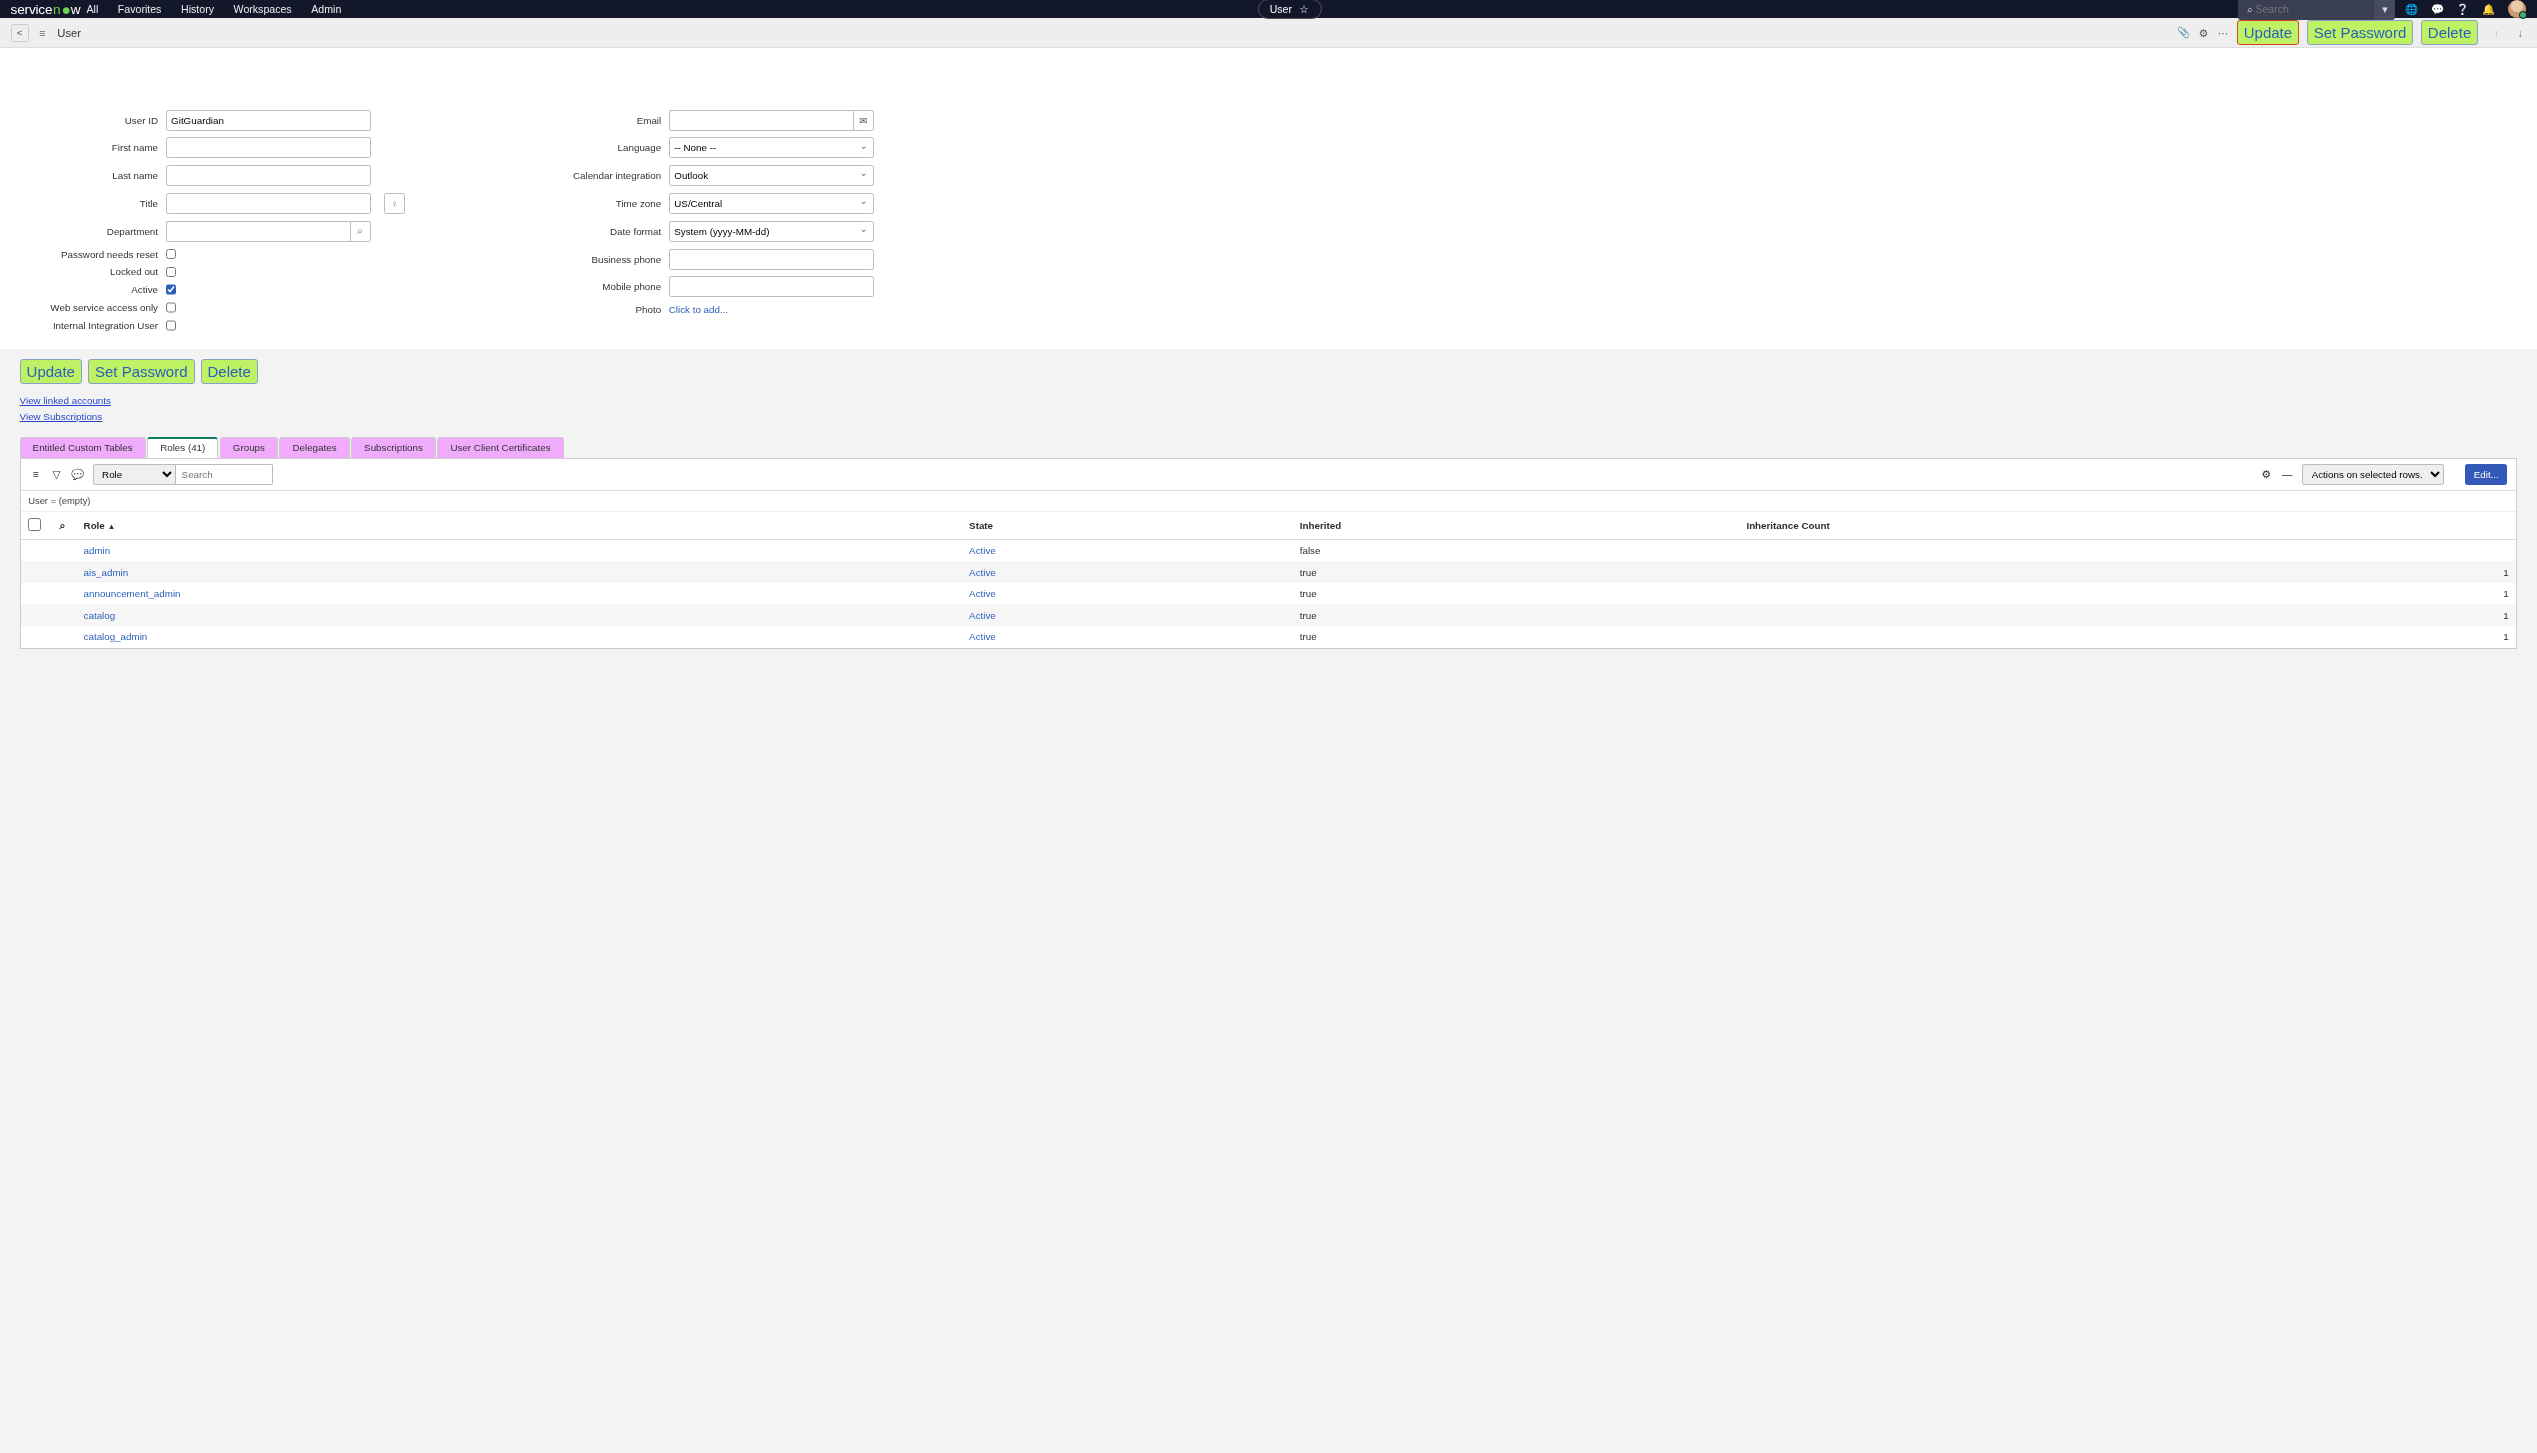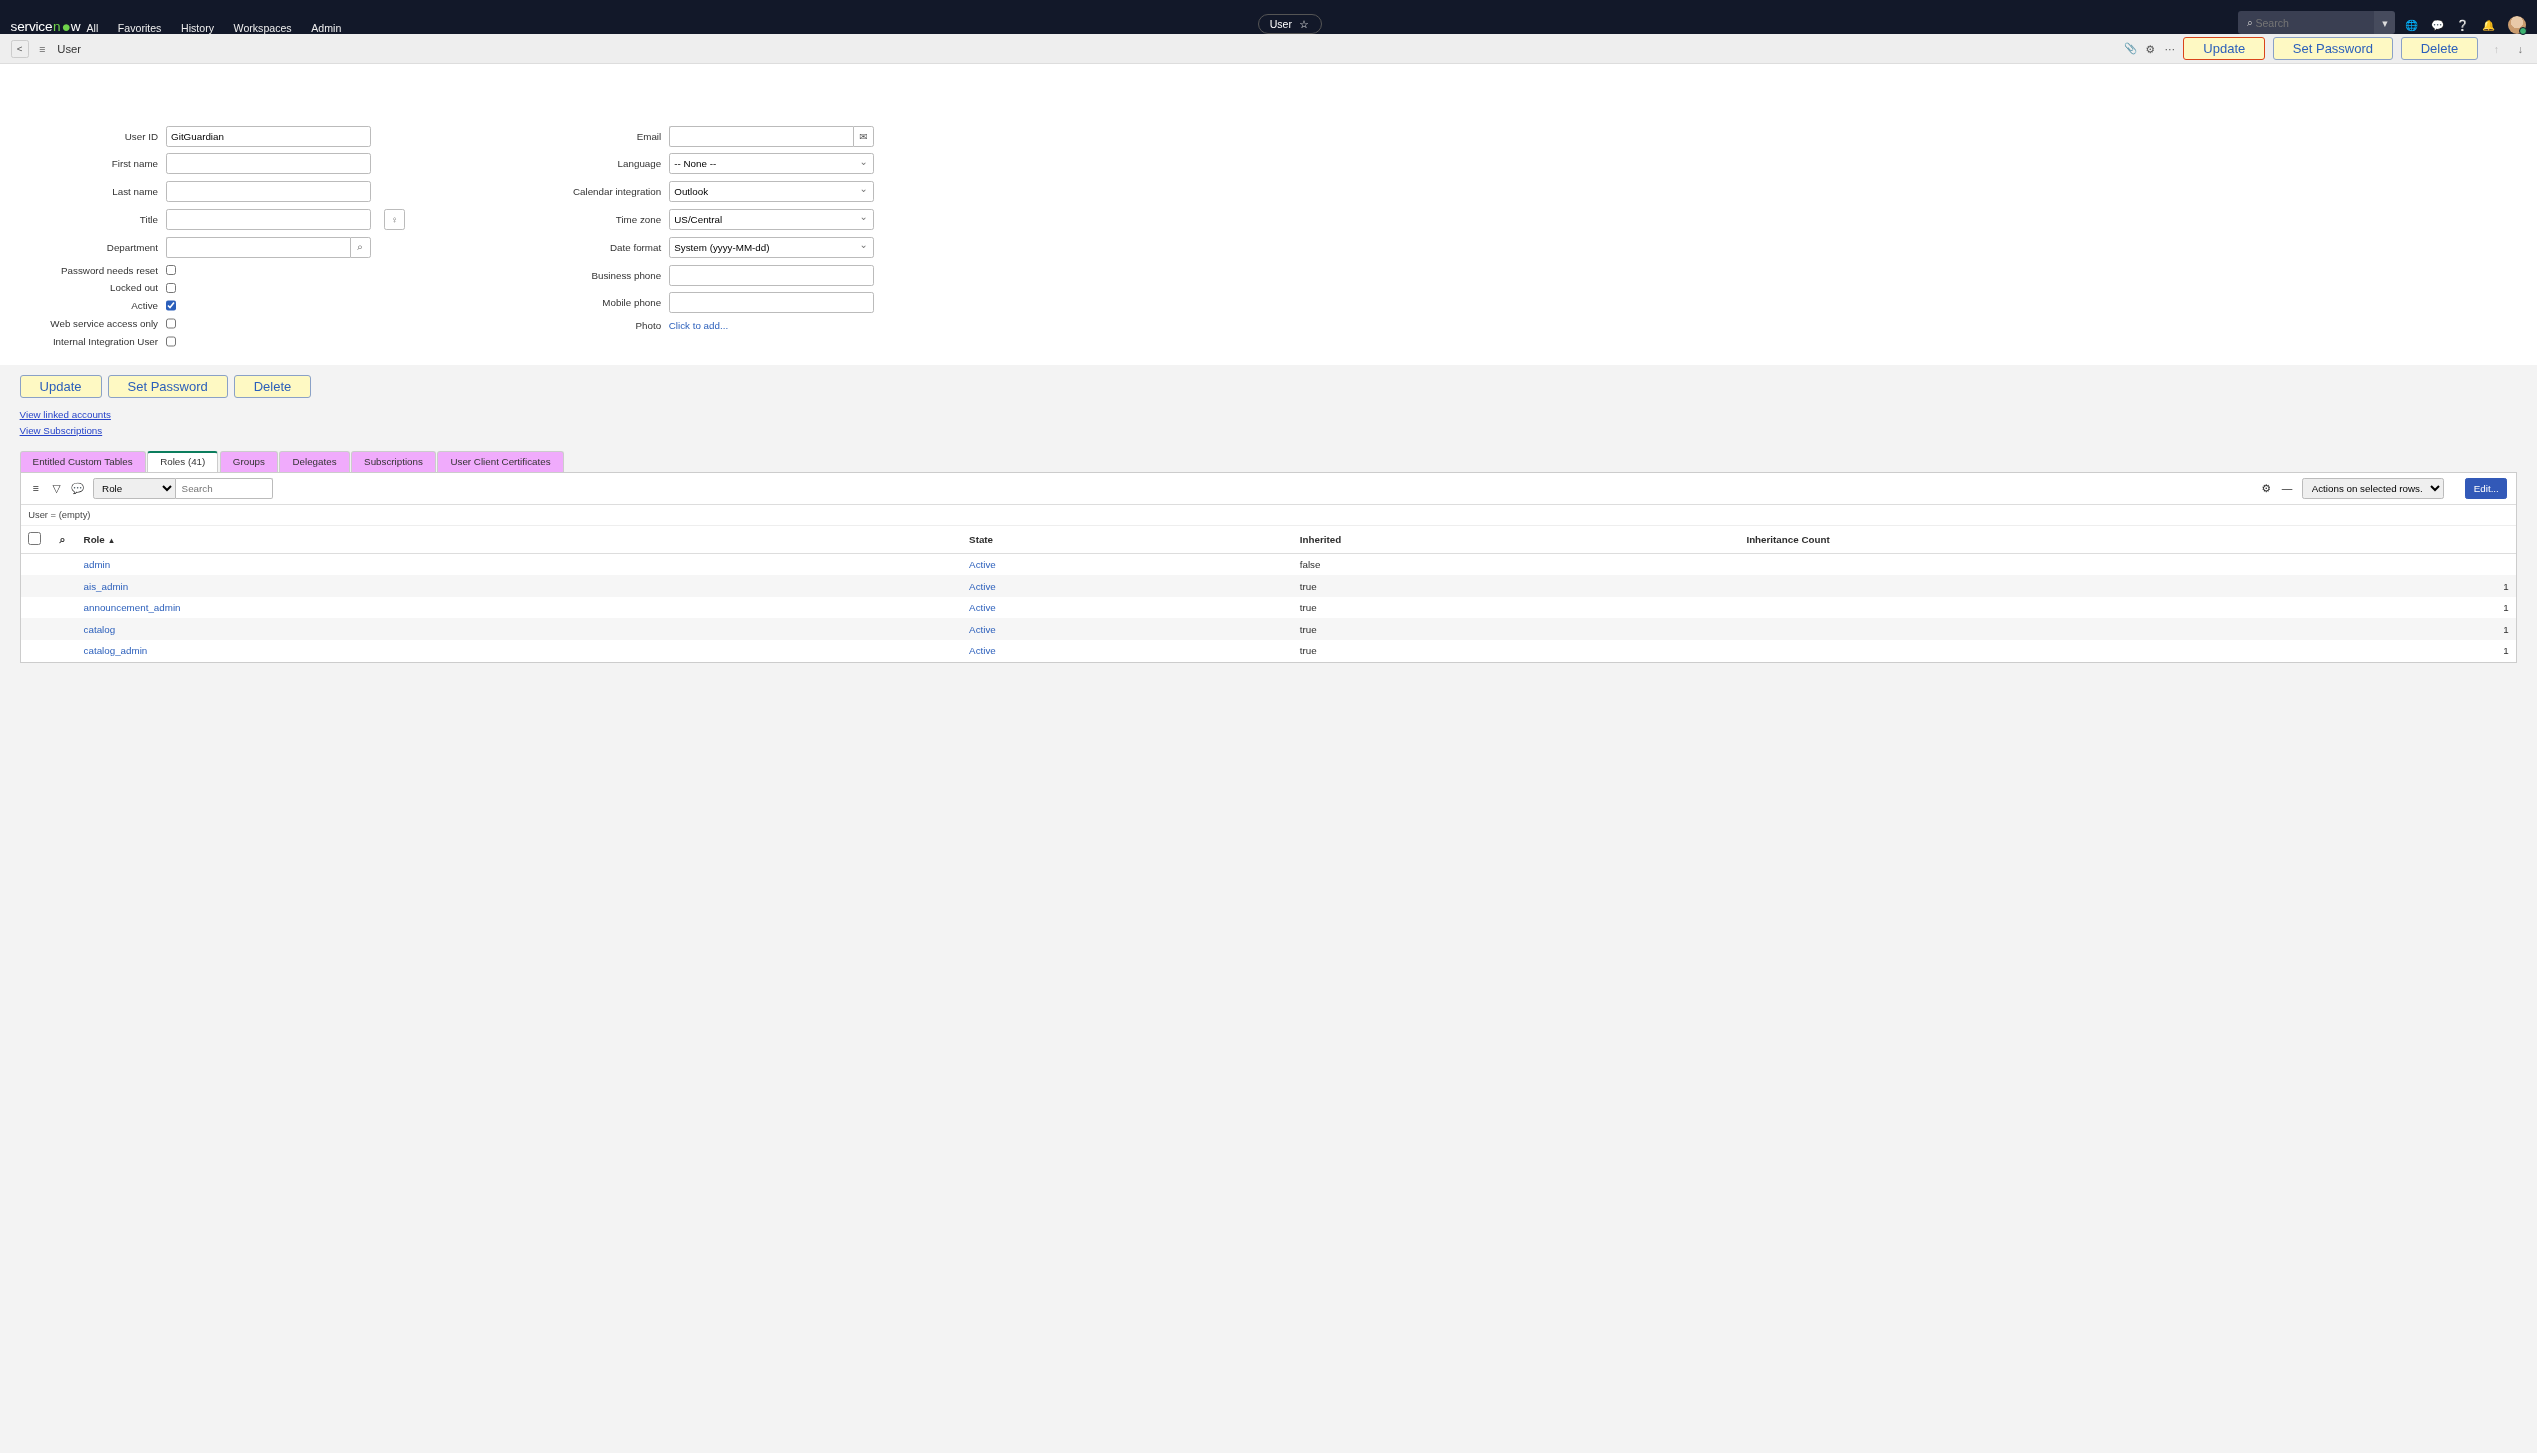--- a/index.html
+++ b/index.html
@@ -1,40 +1,40 @@
 <!DOCTYPE html>
 <html style="font-size:12px"><head>
 <meta charset="utf-8">
 <style>
 * { margin:0; padding:0; box-sizing:border-box; font-family:Arial,Helvetica,sans-serif; }
 body { background:#f3f3f3; font-size:9.8px; color:#2e2e2e; }
 
 
-.banner { background:#121829; height:34px; display:flex; align-items:flex-end; padding:0 10.6px; color:#ddd; }
+.banner { background:#121829; height:18px; display:flex; align-items:center; padding:0 10.6px; color:#ddd; }
 .logo { display:flex; align-items:baseline; font-size:13.6px; font-weight:500; color:#fff; letter-spacing:-0.2px; }
 .logo .o { color:#6fd24a; display:inline-block; margin:0 0.8px; }
 .nav-links { display:flex; margin-left:6px; gap:19.6px; }
 .nav-link { color:#eee; font-size:10.6px; cursor:pointer; }
 .banner-center { flex:1; display:flex; justify-content:center; }
 .pill { border:0.8px solid #555; border-radius:13.6px; padding:3px 10.6px; color:#fff; display:flex; align-items:center; gap:6px; font-size:10.6px; }
 .search-wrap { display:flex; align-items:center; background:#3a3f52; border-radius:3px 0 0 3px; height:22.7px; width:136px; padding:0 6px; color:#ccc; }
 .search-wrap input { background:transparent; border:none; color:#ccc; font-size:10.6px; outline:none; width:100%; }
 .search-caret { background:#464b5d; width:21px; height:22.7px; border-radius:0 3px 3px 0; display:flex; align-items:center; justify-content:center; }
 .banner-right { display:flex; align-items:center; gap:13.6px; margin-left:10.6px; color:#ccc; }
 .avatar { width:18px; height:18px; border-radius:50%; background:radial-gradient(circle at 50% 35%,#e8c9a8 40%,#c99b6e 42%); position:relative;}
 .avatar::after{content:""; position:absolute; bottom:-0.8px; right:-0.8px; width:6px; height:6px; background:#3cb371; border:0.8px solid #121829; border-radius:50%;}
 
 
 .formbar { background:#eeeeee; border-bottom:0.8px solid #ddd; height:30px; display:flex; align-items:center; padding:0 10.6px; gap:7.6px; }
 .back-btn { width:18px; height:18px; border:0.8px solid #ccc; border-radius:2.3px; display:flex; align-items:center; justify-content:center; color:#555; }
 .menu-icn { color:#666; }
 .formbar-title { font-size:11.3px; color:#333; margin-left:1.5px; }
 .formbar-spacer { flex:1; }
 .formbar-icon { color:#555; }
-.btn { border:0.8px solid #8aa1c7; background:#fef9c3; color:#2b5fbb; padding:3px 19px; border-radius:3px; font-size:13px; cursor:pointer; }
+.btn { border:0.8px solid #8aa1c7; background:#bef264; color:#2b5fbb; padding:3px 6px; border-radius:3px; font-size:15px; cursor:pointer; }
 .btn-hl { border:1.5px solid #d9441a; }
 .arrow-nav { color:#777; margin-left:4.5px; }
 
 
 .form-area { background:#fff; padding:13.6px 15px 18px 15px; }
 .two-col { display:flex; gap:113px; }
 .col { display:flex; flex-direction:column; gap:6.8px;margin-top:48px; }
 .field { display:flex; align-items:center; gap:7.6px; }
 .lbl { width:143px; text-align:right; font-size:9.8px; color:#333; }
 .ctrl { width:205px; height:21px; border:0.8px solid #bbb; border-radius:2.3px; padding:0 4.5px; font-size:9.8px; background:#fff; }

